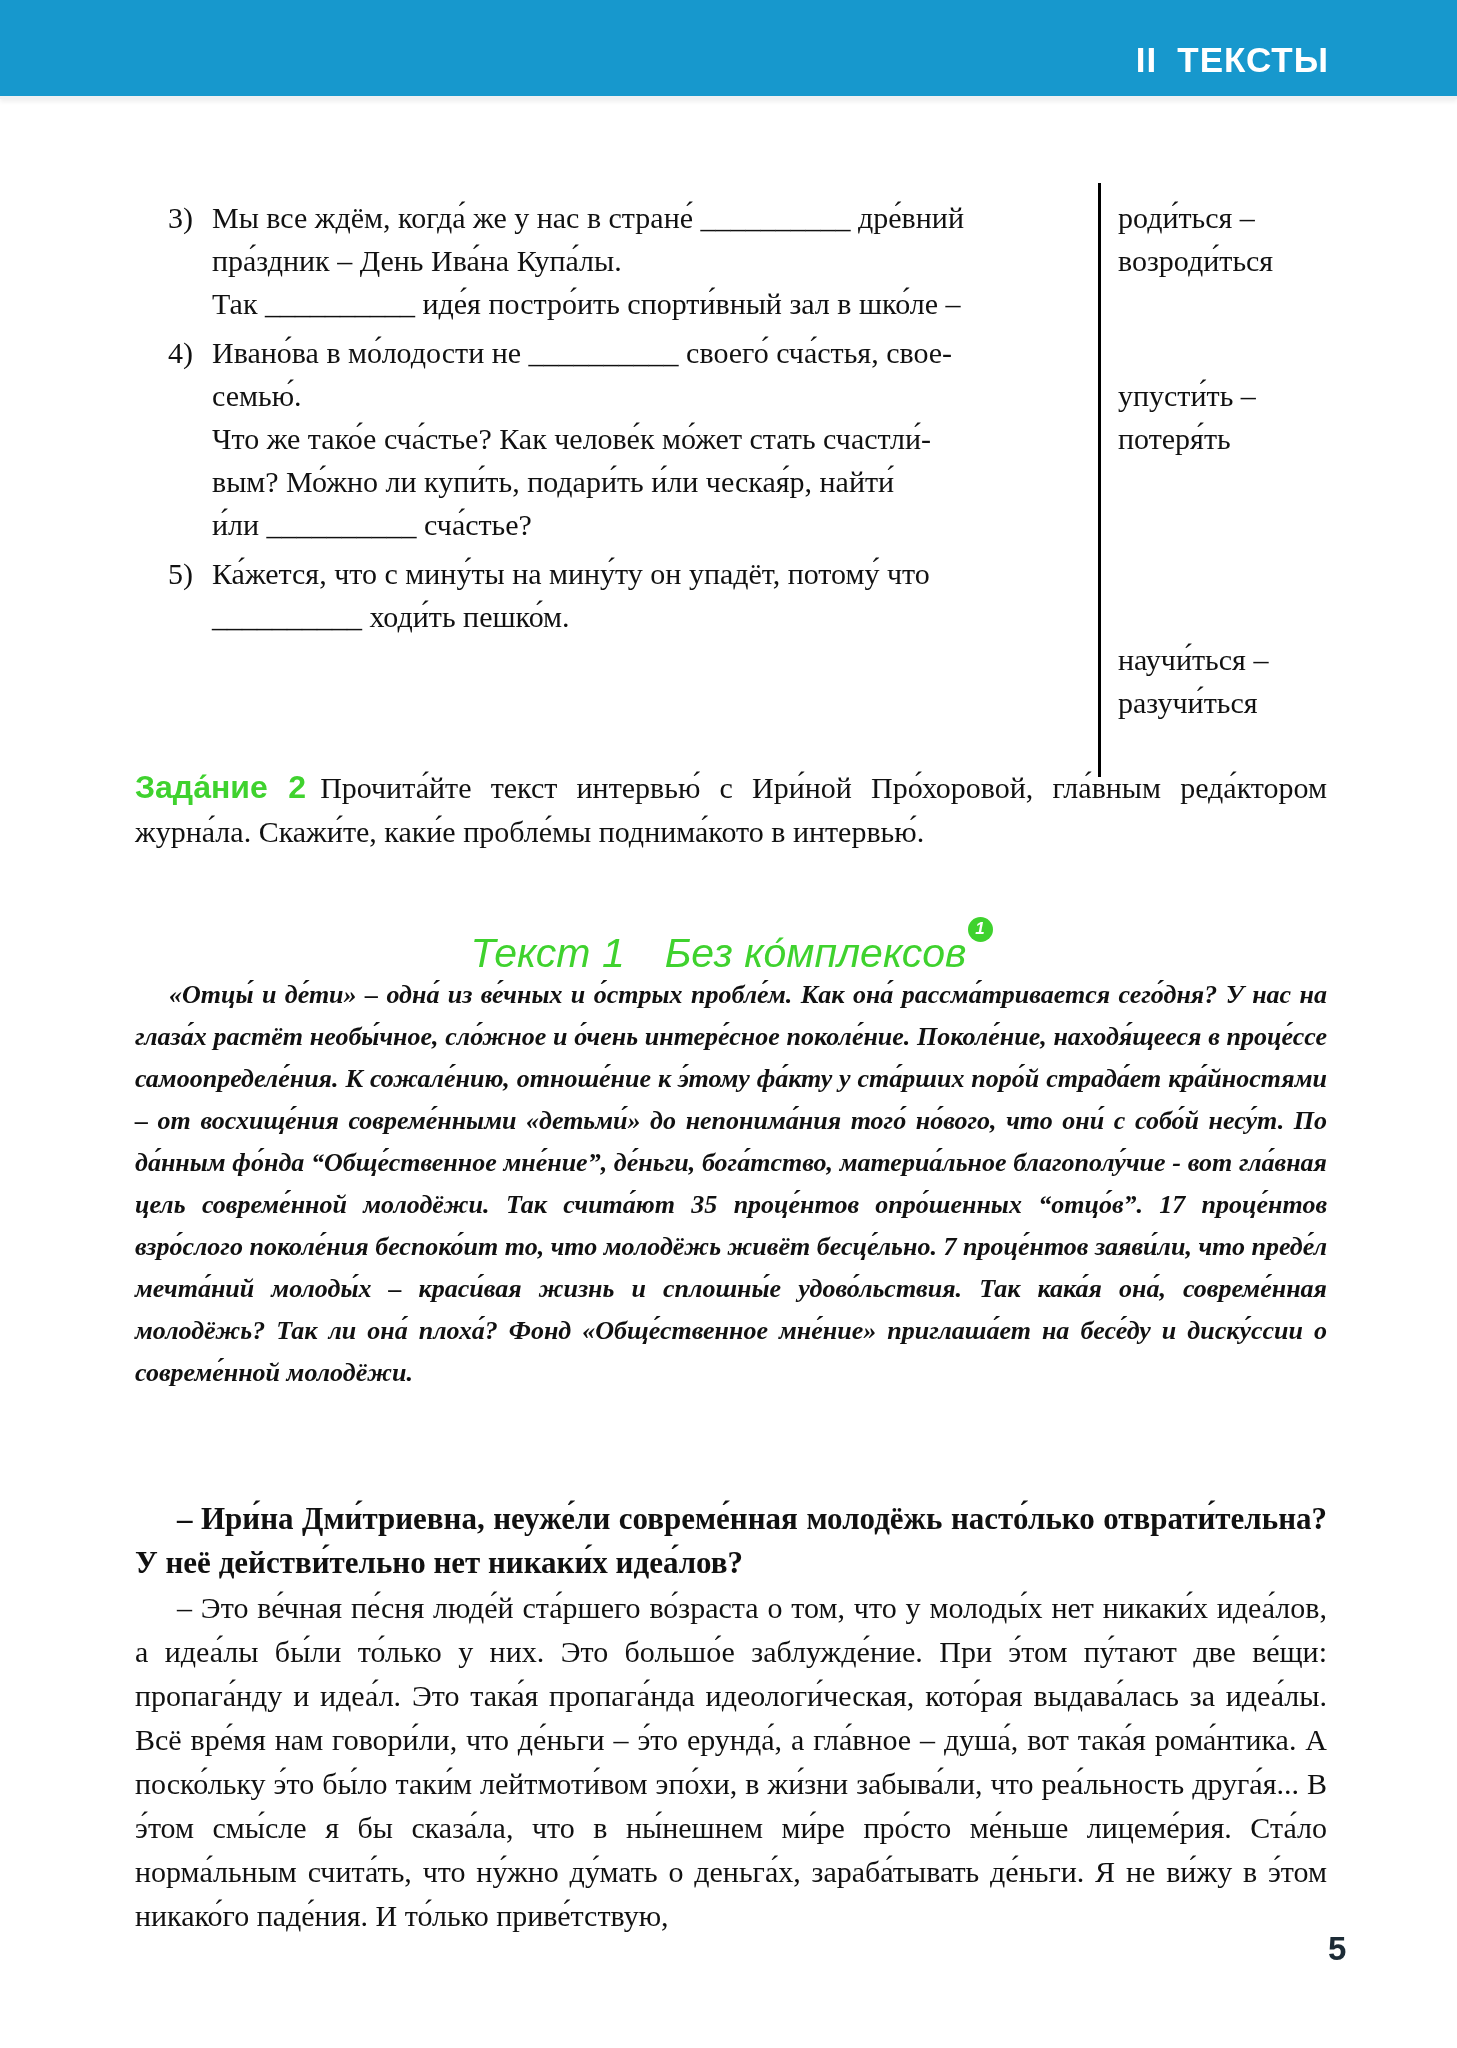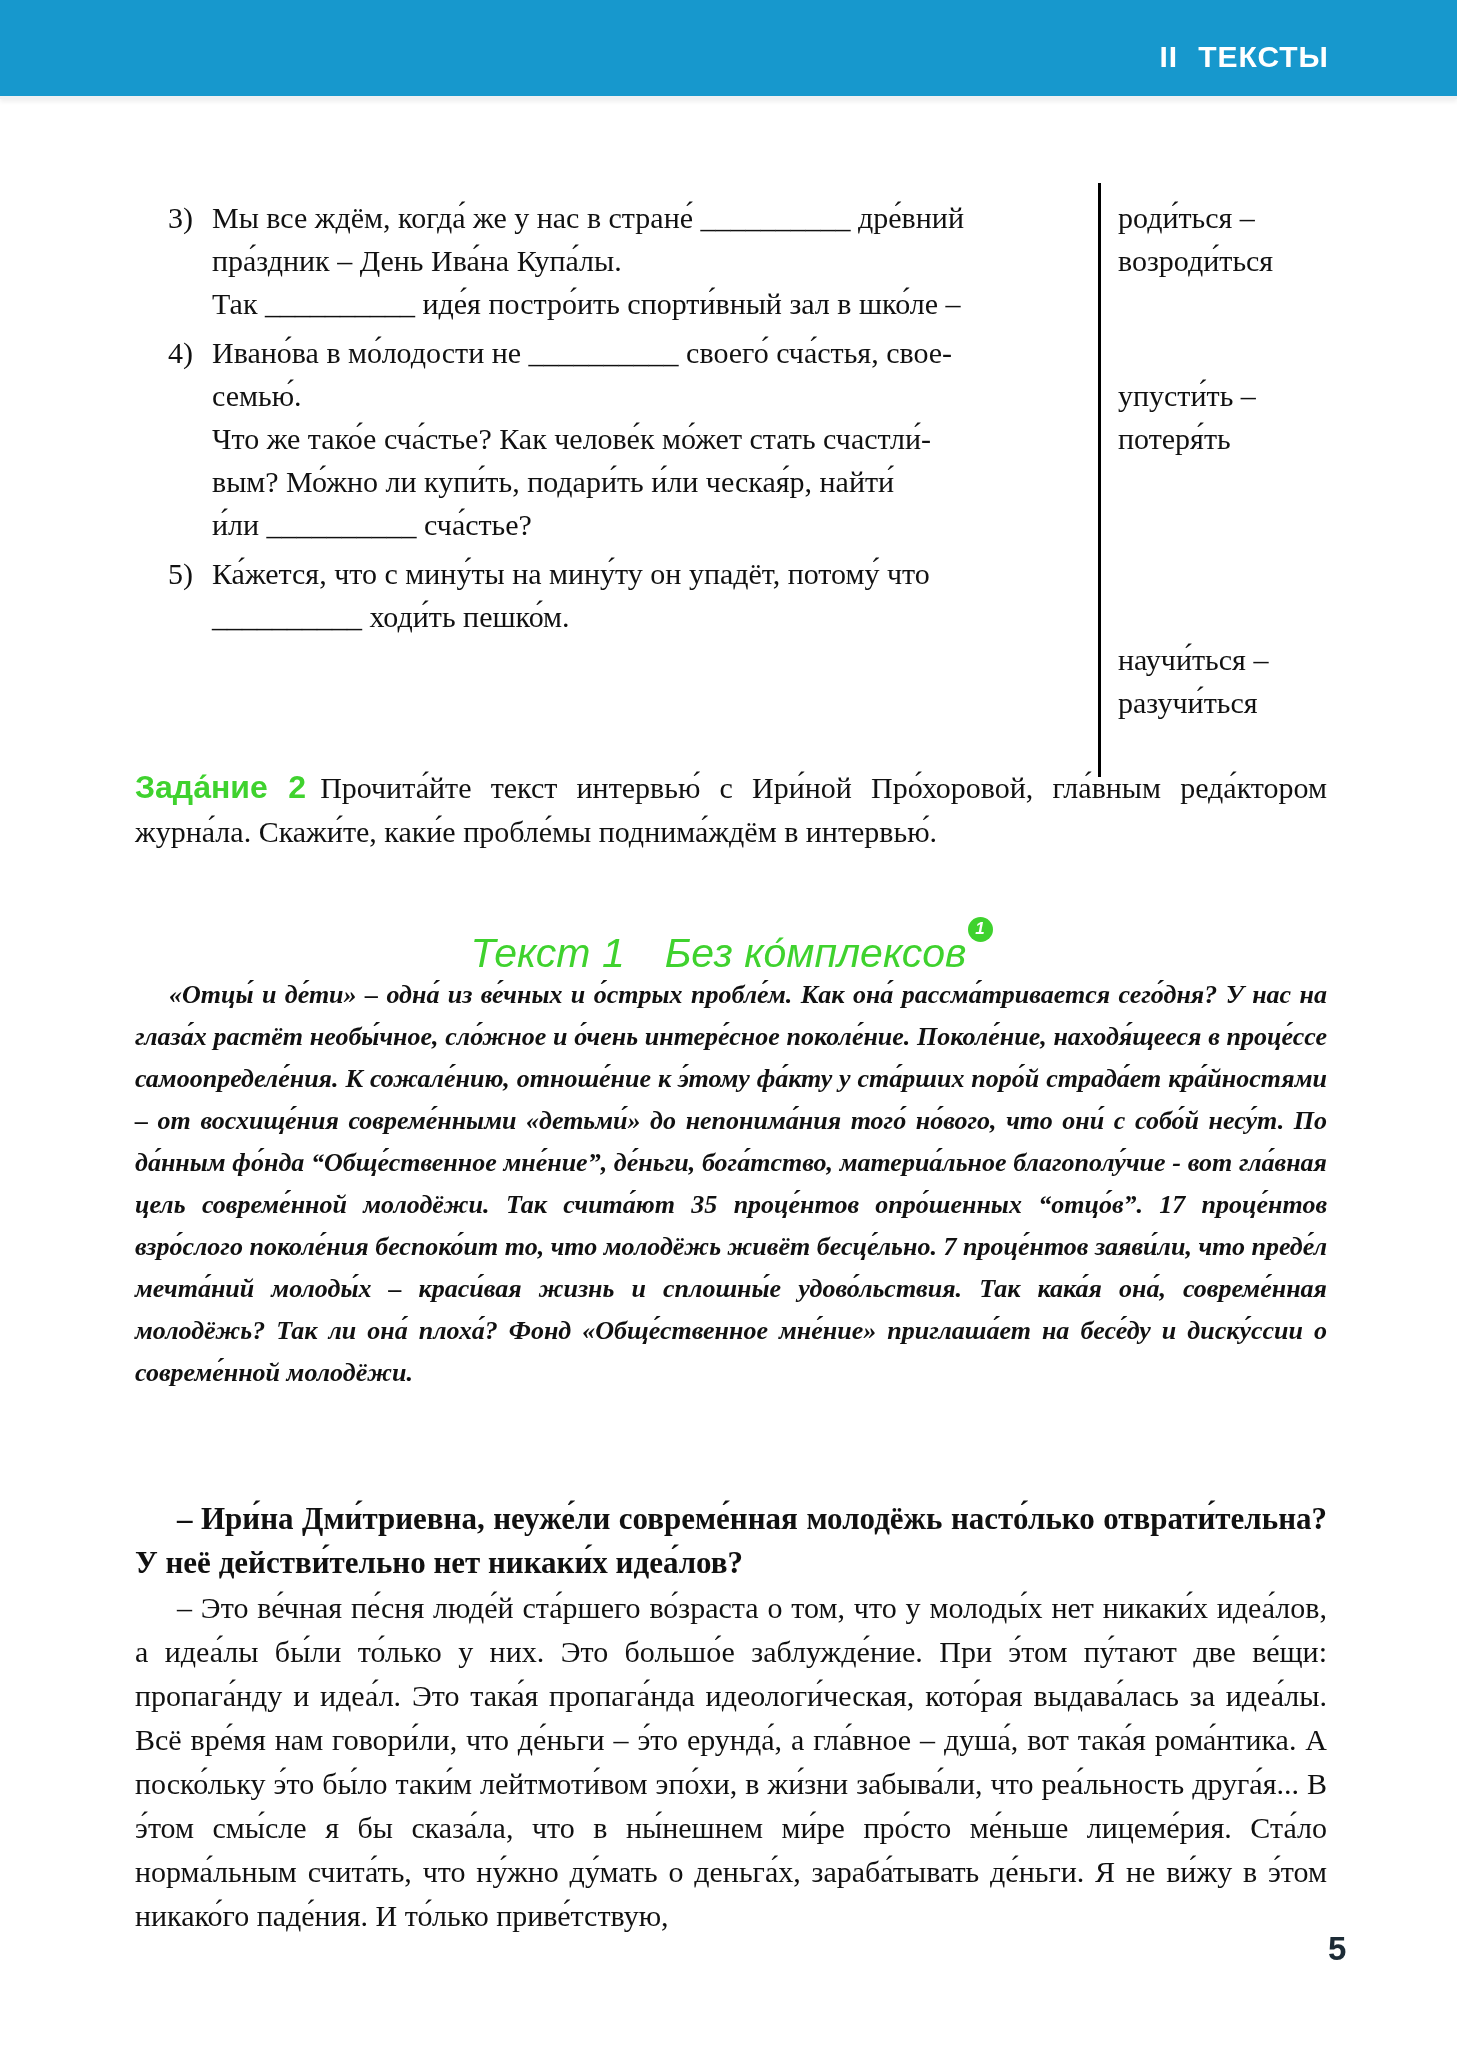--- a/index.html
+++ b/index.html
@@ -12,21 +12,21 @@
   
   .topbar{
     position:absolute;top:0;left:0;width:1457px;height:96px;
     background:#1798cd;
     box-shadow:0 3px 0 #eef1f3, 0 6px 4px rgba(0,0,0,0.06);
   }
   .topbar-title{
     position:absolute;right:128px;top:40px;
     display:flex;gap:20px;align-items:baseline;
     color:#ffffff;font-family:"Liberation Sans",sans-serif;
-    font-weight:bold;font-size:30px;letter-spacing:1px;
+    font-weight:bold;font-size:35px;letter-spacing:1px;
   }
   
   .exercise{position:absolute;left:168px;top:196px;width:1190px;}
   .ex-left{width:905px;font-size:30px;line-height:43px;}
   .ex-item{position:relative;padding-left:44px;}
   .ex-item + .ex-item{margin-top:6px;}
   .ex-num{position:absolute;left:0;top:0;}
   .ex-line{white-space:nowrap;}
   .ex-rule{position:absolute;left:930px;top:-13px;width:3px;height:594px;background:#000;}
   .pair{position:absolute;left:950px;font-size:30px;line-height:43px;}
@@ -125,21 +125,21 @@
     <div>упусти́ть –</div>
     <div>потеря́ть</div>
   </div>
   <div class="pair pair-3">
     <div>научи́ться –</div>
     <div>разучи́ться</div>
   </div>
 </section>
 
 <section class="task">
-  <span class="task-label">Зада́ние 2</span><span>Прочита́йте текст интервью́ с Ири́ной Про́хоровой, гла́вным реда́ктором журна́ла. Скажи́те, каки́е пробле́мы поднима́ждём в интервью́.</span>
+  <span class="task-label">Зада́ние 2</span><span>Прочита́йте текст интервью́ с Ири́ной Про́хоровой, гла́вным реда́ктором журна́ла. Скажи́те, каки́е пробле́мы поднима́кото в интервью́.</span>
 </section>
 
 <h2 class="text1-heading">
   <span>Текст 1</span><span class="gap"></span><span>Без ко́мплексов</span><sup class="footnote-badge">1</sup>
 </h2>
 
 <p class="intro">«Отцы́ и де́ти» – одна́ из ве́чных и о́стрых пробле́м. Как она́ рассма́тривается сего́дня? У нас на глаза́х растёт необы́чное, сло́жное и о́чень интере́сное поколе́ние. Поколе́ние, находя́щееся в проце́ссе самоопределе́ния. К сожале́нию, отноше́ние к э́тому фа́кту у ста́рших поро́й страда́ет кра́йностями – от восхище́ния совреме́нными «детьми́» до непонима́ния того́ но́вого, что они́ с собо́й несу́т. По да́нным фо́нда “Обще́ственное мне́ние”, де́ньги, бога́тство, материа́льное благополу́чие - вот гла́вная цель совреме́нной молодёжи. Так счита́ют 35 проце́нтов опро́шенных “отцо́в”. 17 проце́нтов взро́слого поколе́ния беспоко́ит то, что молодёжь живёт бесце́льно. 7 проце́нтов заяви́ли, что преде́л мечта́ний молоды́х – краси́вая жизнь и сплошны́е удово́льствия. Так кака́я она́, совреме́нная молодёжь? Так ли она́ плоха́? Фонд «Обще́ственное мне́ние» приглаша́ет на бесе́ду и диску́ссии о совреме́нной молодёжи.</p>
 
 <p class="question">– Ири́на Дми́триевна, неуже́ли совреме́нная молодёжь насто́лько отврати́тельна? У неё действи́тельно нет никаки́х идеа́лов?</p>
 

